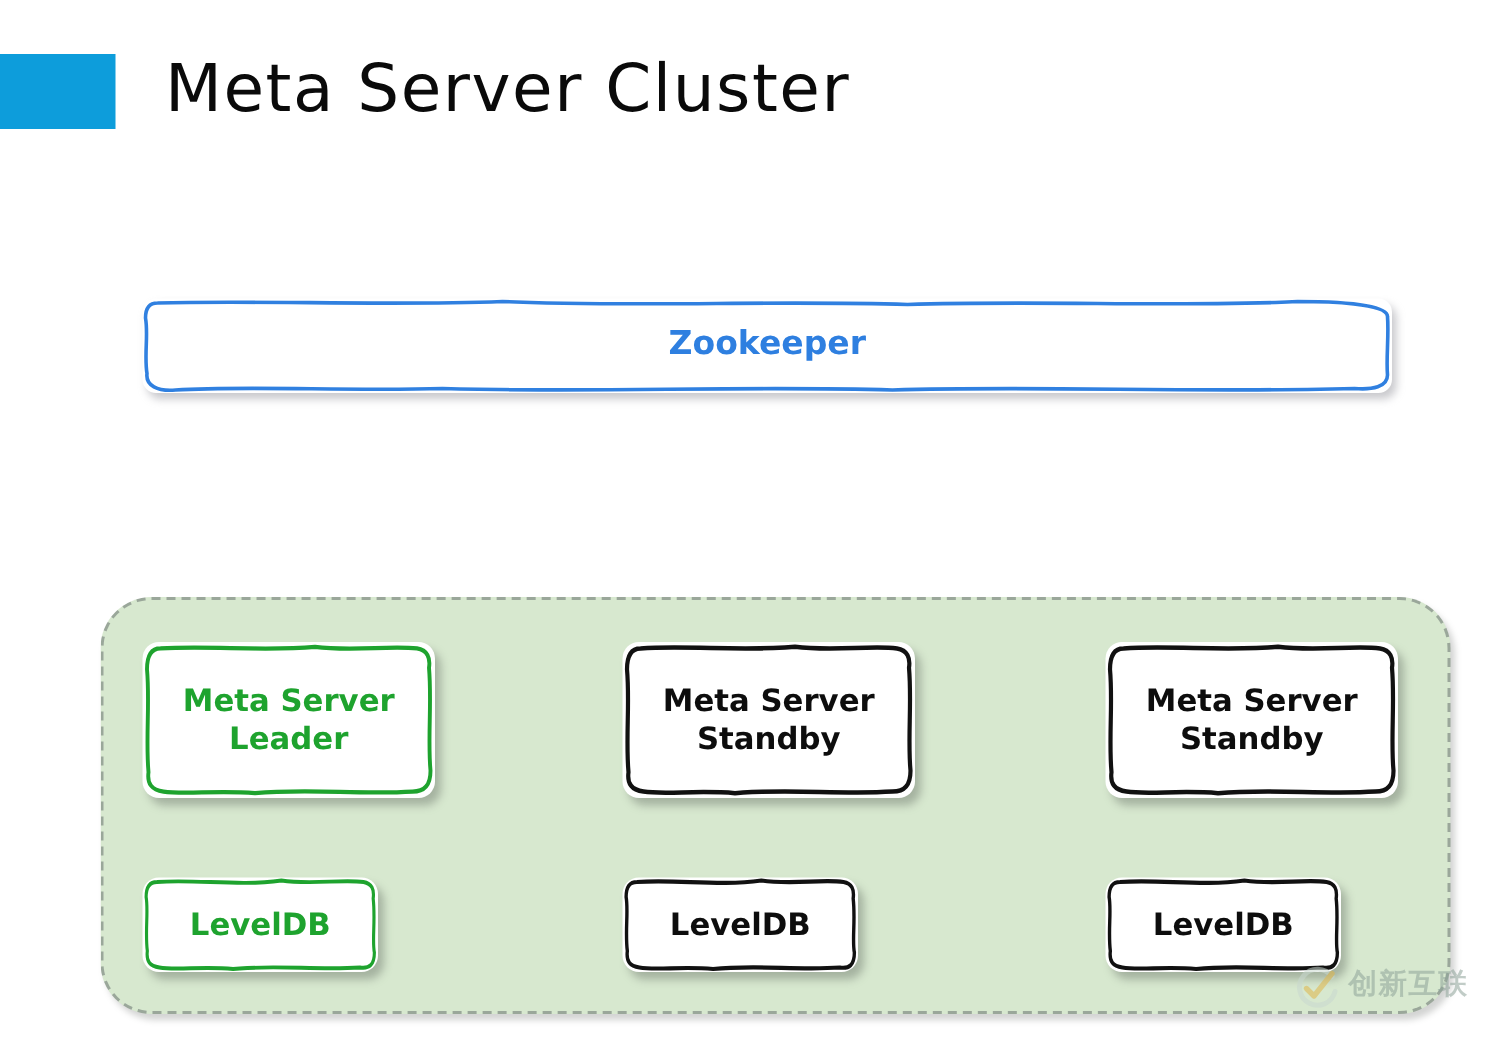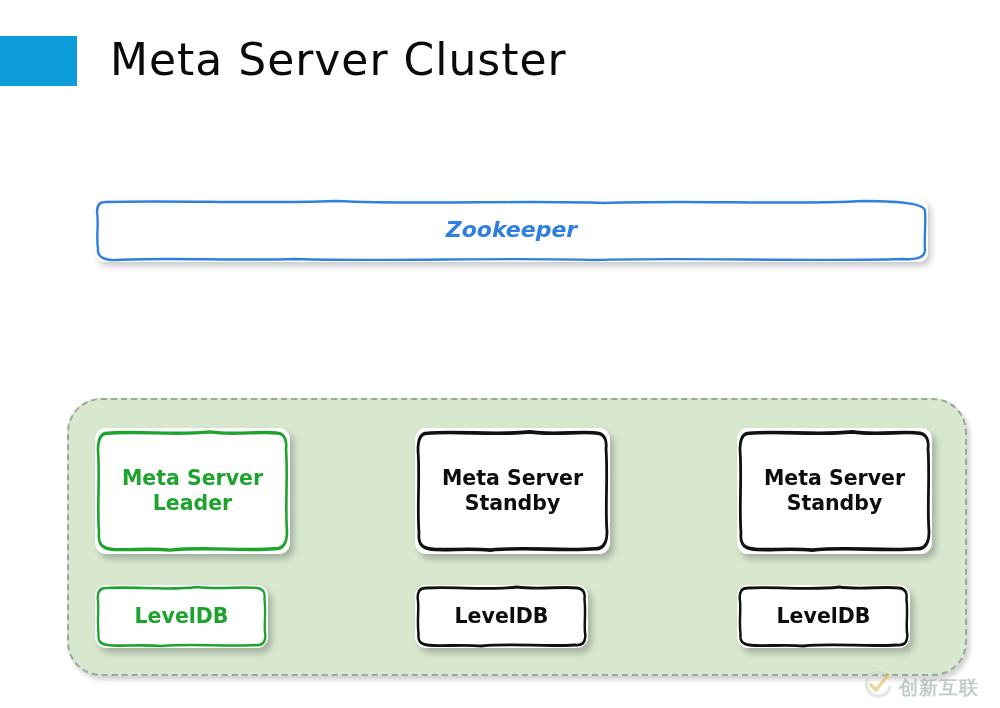--- a/index.html
+++ b/index.html
@@ -65,21 +65,20 @@
   }
 
   
   #zookeeper-box {
     left: 95px;
     top: 199px;
     width: 833px;
     height: 63px;
     border-radius: 9px;
     filter: drop-shadow(3px 4px 3px rgba(120,120,130,0.40));
-    font-style: italic;
   }
   #zookeeper-box .hd-label {
     font-size: 22px;
     font-weight: bold;
     color: #2e7fe0;
   }
 
   
   #cluster-container {
     position: absolute;
@@ -90,30 +89,30 @@
     background: #d7e8cf;
     border: 2px dashed #9aa79a;
     border-radius: 34px;
     box-sizing: border-box;
     box-shadow: 3px 4px 4px rgba(120,125,120,0.33);
   }
 
   
   .node-box {
     width: 195px;
-    height: 126px;
+    height: 104px;
     border-radius: 11px;
     filter: drop-shadow(4px 5px 3px rgba(95,105,95,0.42));
   }
   .node-box .hd-label {
     font-size: 20.5px;
     font-weight: bold;
   }
   .db-box {
-    width: 173px;
+    width: 157px;
     height: 63px;
     border-radius: 11px;
     filter: drop-shadow(4px 5px 3px rgba(95,105,95,0.42));
   }
   .db-box .hd-label {
     font-size: 20.5px;
     font-weight: bold;
   }
 
   .c1 { left: 95px; }
@@ -122,25 +121,25 @@
   .r1 { top: 428px; }
   .r2 { top: 585px; }
 
   .leader .hd-label { color: #1ea32e; }
   .standby .hd-label { color: #0d0d0d; }
 
   
   #watermark {
     position: absolute;
     left: 862px;
-    top: 657px;
+    top: 643px;
     width: 132px;
     height: 44px;
     display: flex;
-    align-items: flex-end;
+    align-items: flex-start;
     gap: 5px;
     opacity: 0.55;
   }
   #watermark-logo {
     width: 32px;
     height: 32px;
     flex: 0 0 32px;
   }
   #watermark-text {
     font-family: "DejaVu Sans", sans-serif;

